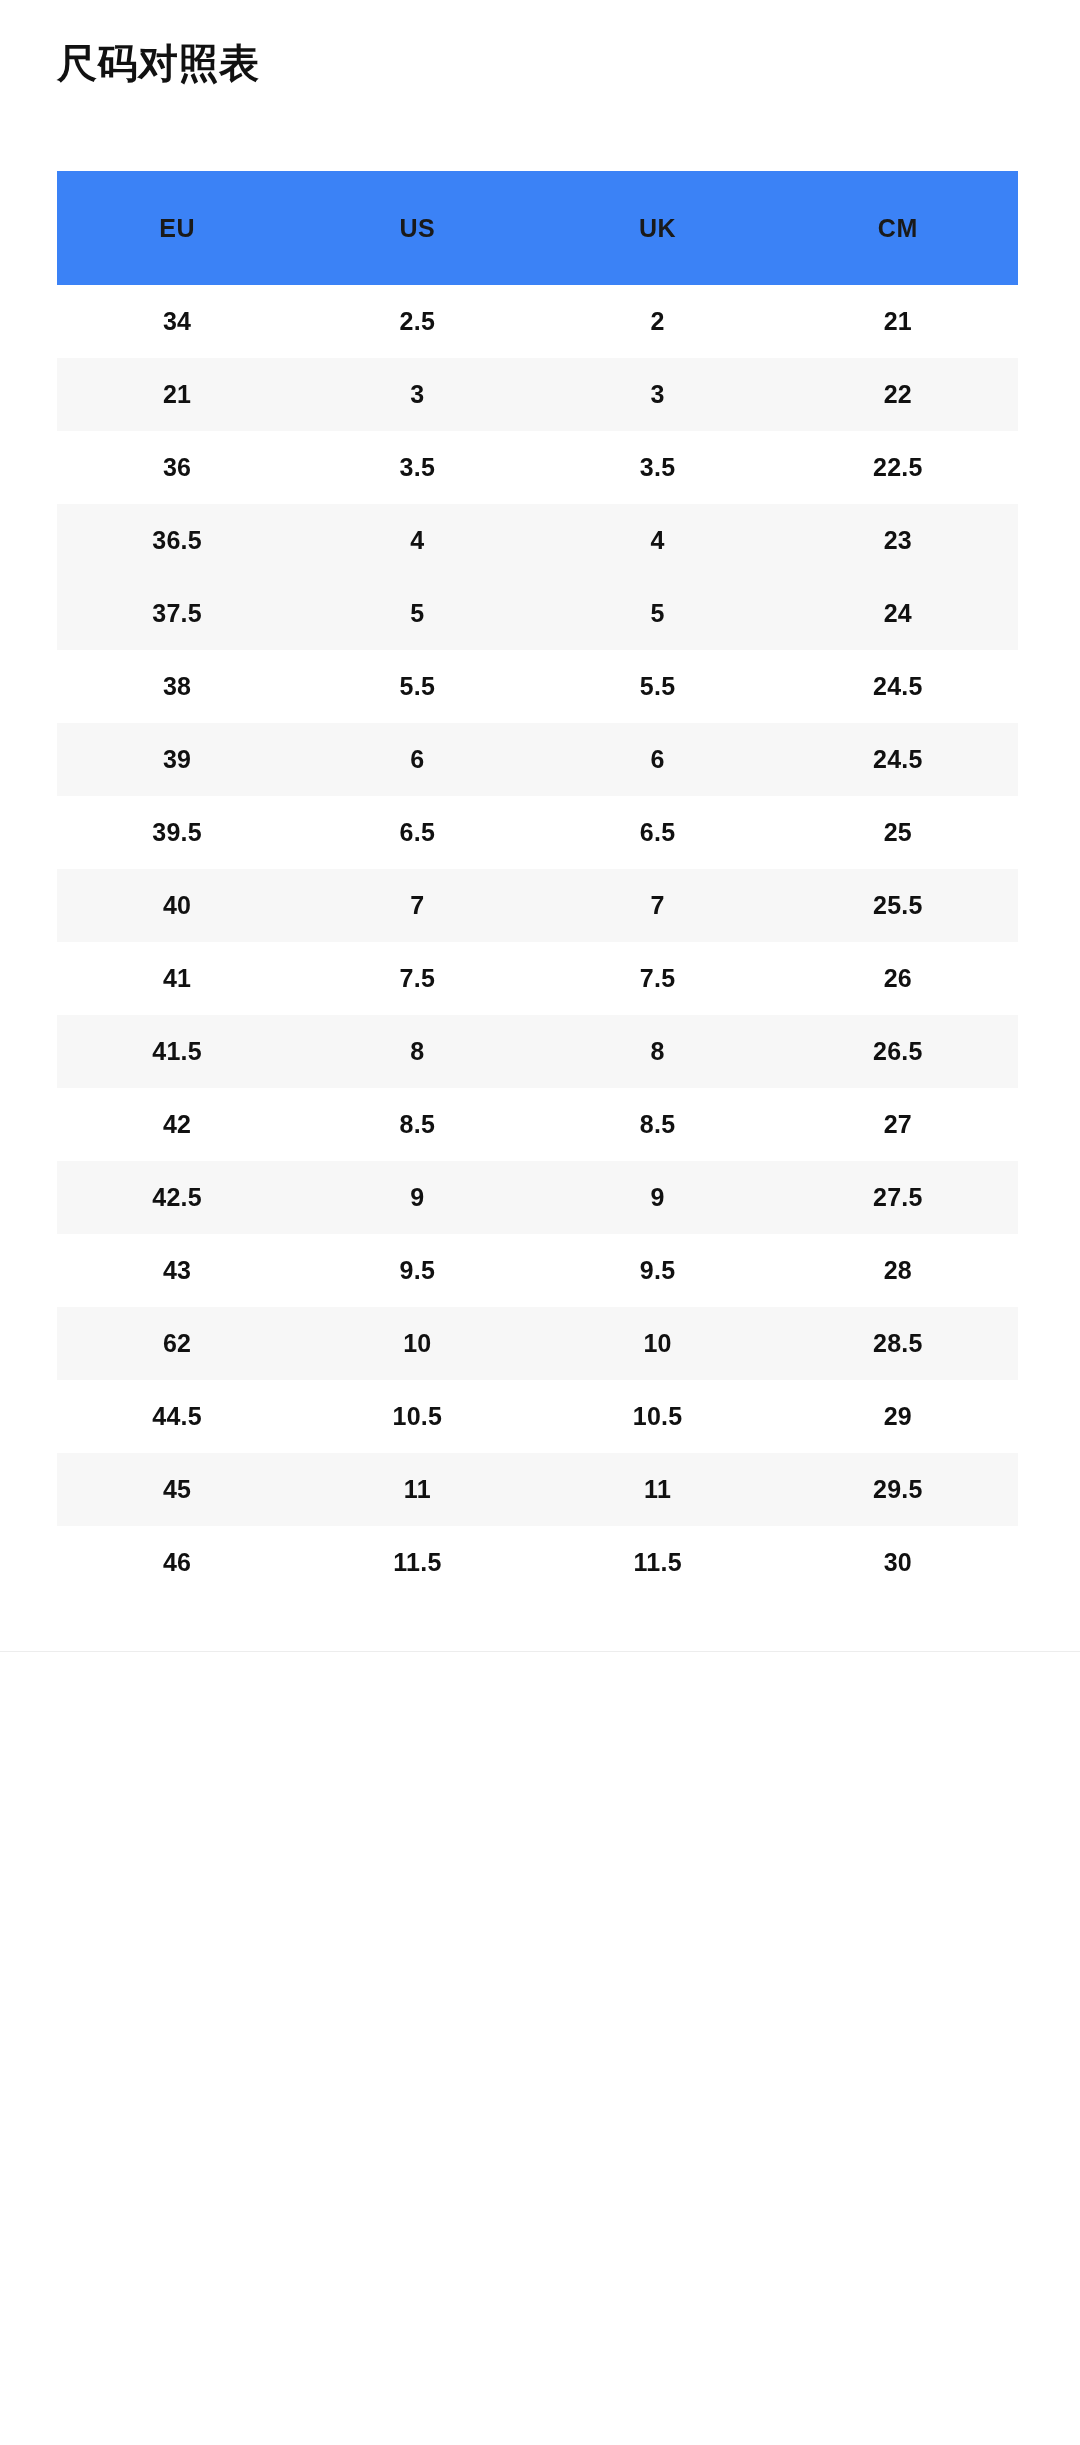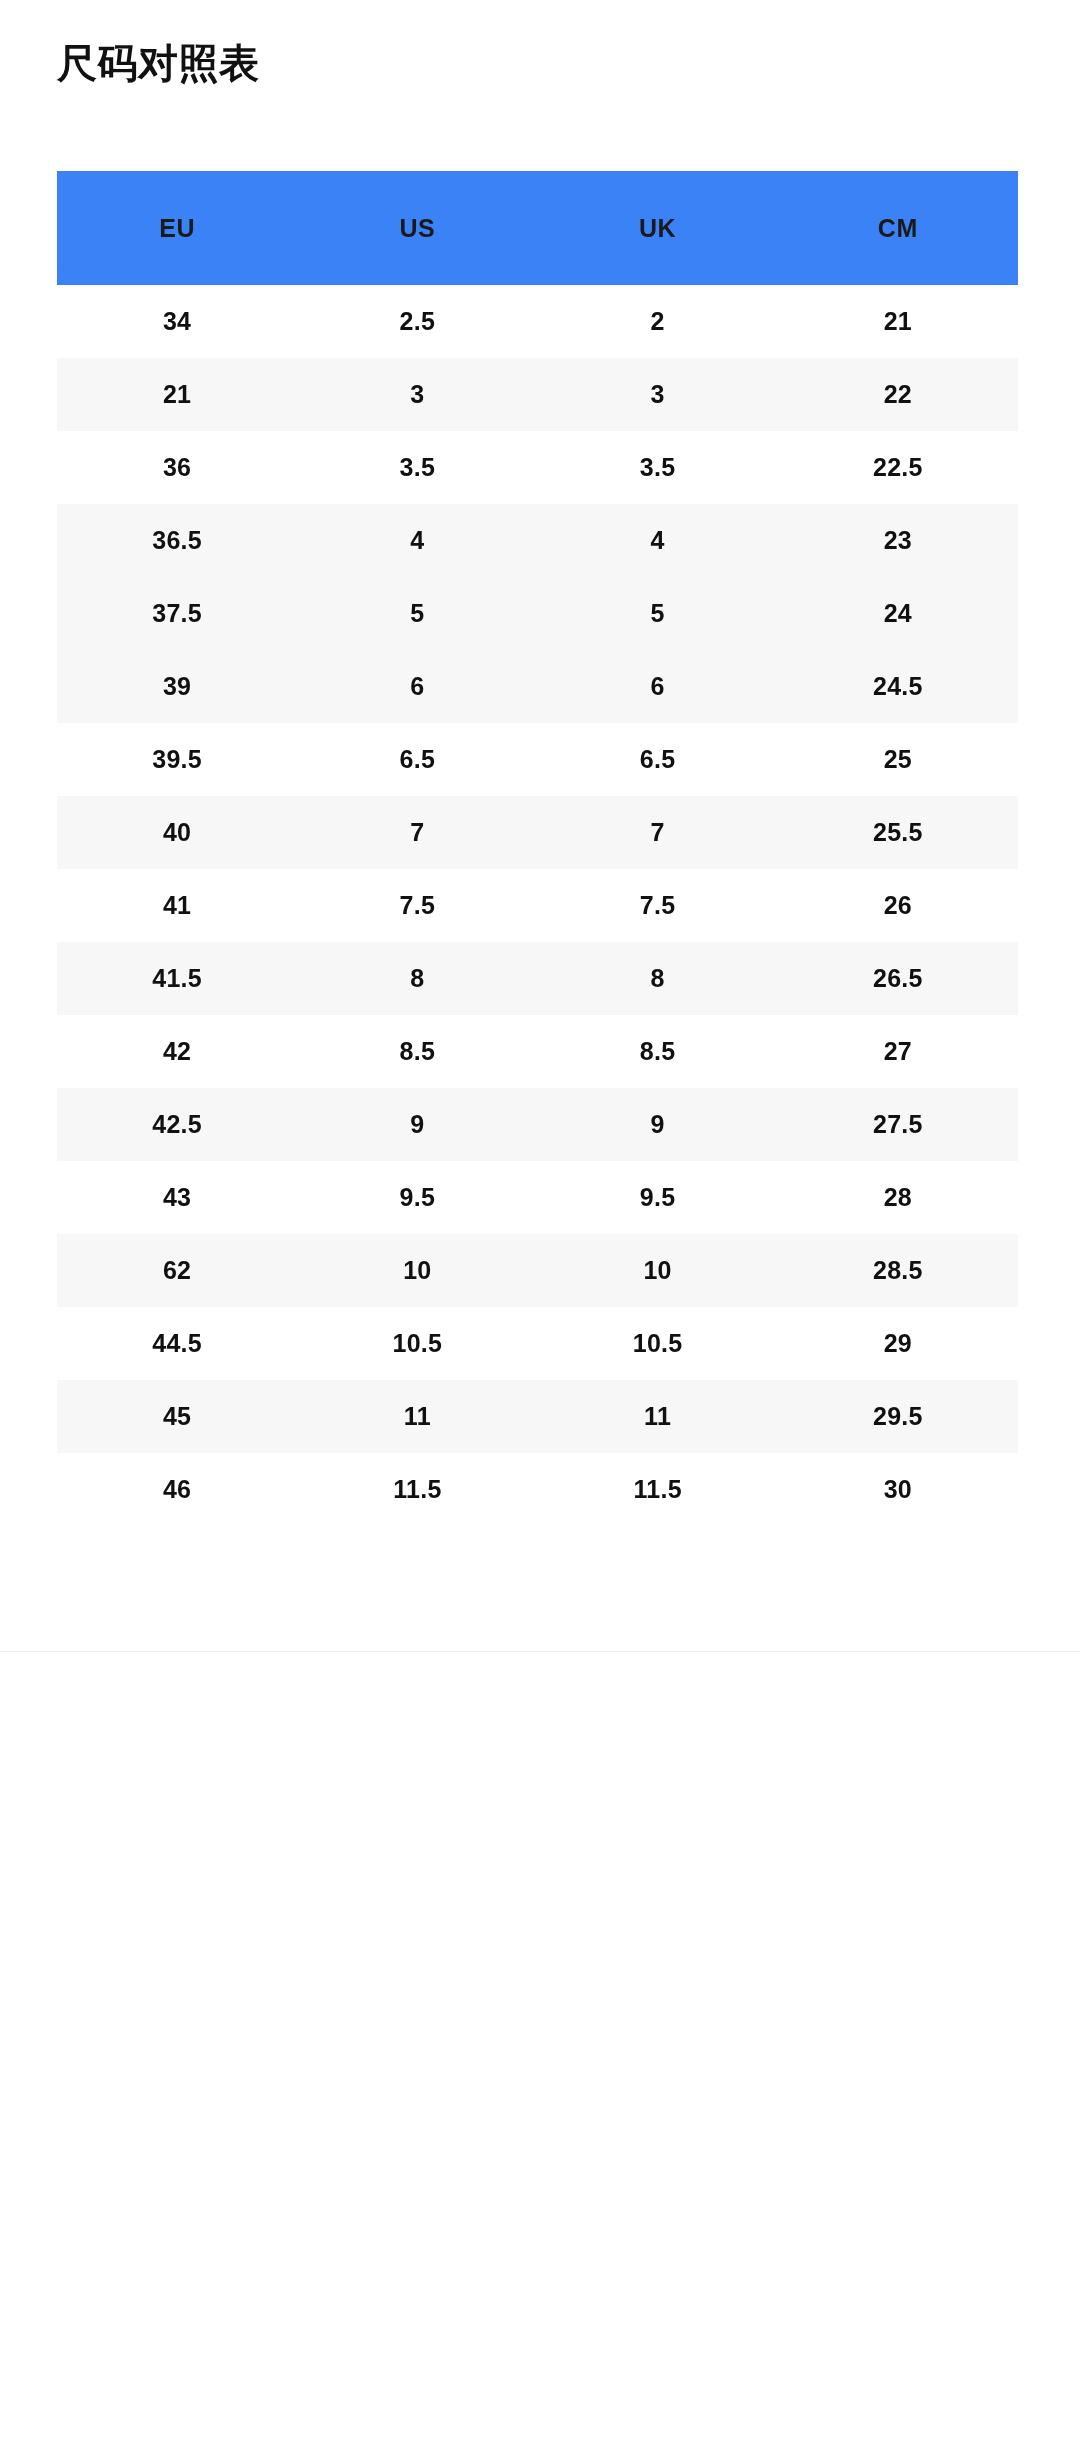--- a/index.html
+++ b/index.html
@@ -143,20 +143,26 @@
             <td>4</td>
             <td>4</td>
             <td>23</td>
           </tr>
           <tr class="row-even">
             <td>37.5</td>
             <td>5</td>
             <td>5</td>
             <td>24</td>
           </tr>
+          <tr class="row-odd">
+            <td>38</td>
+            <td>5.5</td>
+            <td>5.5</td>
+            <td>24.5</td>
+          </tr>
           <tr class="row-even">
             <td>39</td>
             <td>6</td>
             <td>6</td>
             <td>24.5</td>
           </tr>
           <tr class="row-odd">
             <td>39.5</td>
             <td>6.5</td>
             <td>6.5</td>

